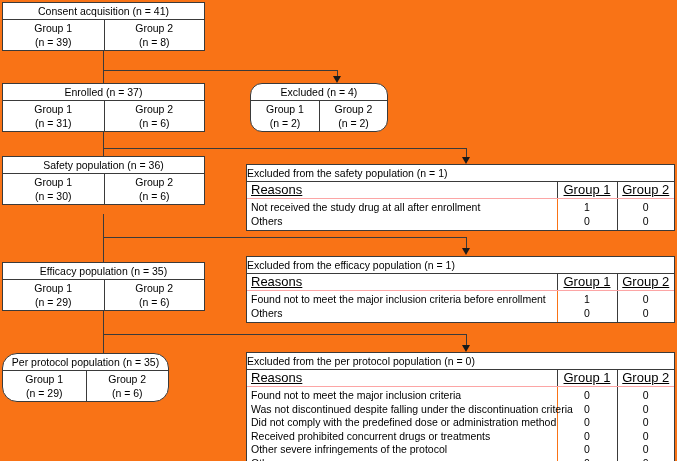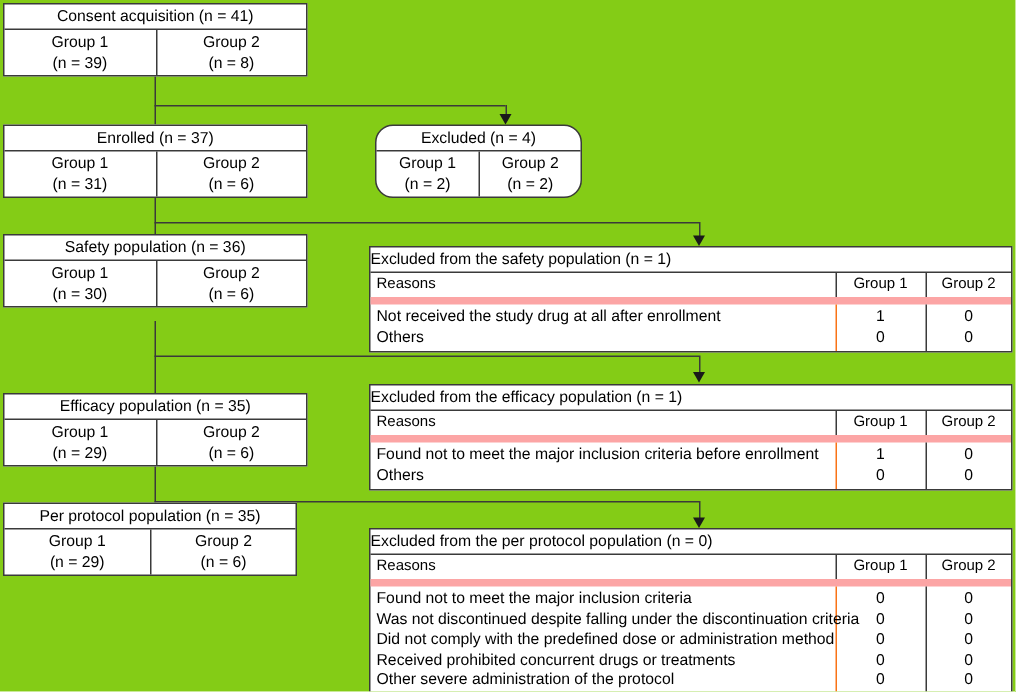--- a/index.html
+++ b/index.html
@@ -9,21 +9,21 @@
   }
   body {
     font-family: "Liberation Sans", sans-serif;
     color: #000000;
     -webkit-font-smoothing: antialiased;
   }
   #canvas {
     position: relative;
     width: 677px;
     height: 461px;
-    background: #84cc16;
+    background: #f97316;
     overflow: hidden;
   }
 
   
   .popbox {
     position: absolute;
     box-sizing: border-box;
     border: 1px solid #3a3a3a;
     background: #ffffff;
   }
@@ -77,22 +77,23 @@
     font-size: 10.5px;
   }
   .ex-table th, .ex-table td {
     padding: 0;
     font-weight: normal;
     vertical-align: top;
   }
   .ex-head th {
     height: 16px;
     line-height: 15px;
-    border-bottom: 5px solid #fca5a5;
-    font-size: 10px;
+    border-bottom: 1px solid #fca5a5;
+    font-size: 13px;
+    text-decoration: underline;
   }
   .ex-head th.reasons-h {
     text-align: left;
     padding-left: 4px;
     border-right: 1px solid #3a3a3a;
   }
   .ex-head th.grp-h {
     text-align: center;
     border-right: 1px solid #3a3a3a;
   }
@@ -225,21 +226,21 @@
         <span class="l1">Group 1</span>
         <span class="l2">(n = 29)</span>
       </div>
       <div class="pop-cell divider">
         <span class="l1">Group 2</span>
         <span class="l2">(n = 6)</span>
       </div>
     </div>
   </div>
 
-  <div class="popbox" style="left:2px; top:335px; width:196px;">
+  <div class="popbox" style="left:2px; top:353px; width:167px;border-radius:15px;">
     <div class="pop-title">Per protocol population (n = 35)</div>
     <div class="pop-groups">
       <div class="pop-cell">
         <span class="l1">Group 1</span>
         <span class="l2">(n = 29)</span>
       </div>
       <div class="pop-cell divider">
         <span class="l1">Group 2</span>
         <span class="l2">(n = 6)</span>
       </div>
@@ -329,21 +330,21 @@
           <th class="grp-h last">Group 2</th>
         </tr>
       </thead>
       <tbody class="ex-body">
         <tr>
           <td class="reason-col">
             <span class="rline">Found not to meet the major inclusion criteria</span>
             <span class="rline">Was not discontinued despite falling under the discontinuation criteria</span>
             <span class="rline">Did not comply with the predefined dose or administration method</span>
             <span class="rline">Received prohibited concurrent drugs or treatments</span>
-            <span class="rline">Other severe administration of the protocol</span>
+            <span class="rline">Other severe infringements of the protocol</span>
             <span class="rline">Others</span>
           </td>
           <td class="num-col">
             <span class="rline">0</span>
             <span class="rline">0</span>
             <span class="rline">0</span>
             <span class="rline">0</span>
             <span class="rline">0</span>
             <span class="rline">0</span>
           </td>

